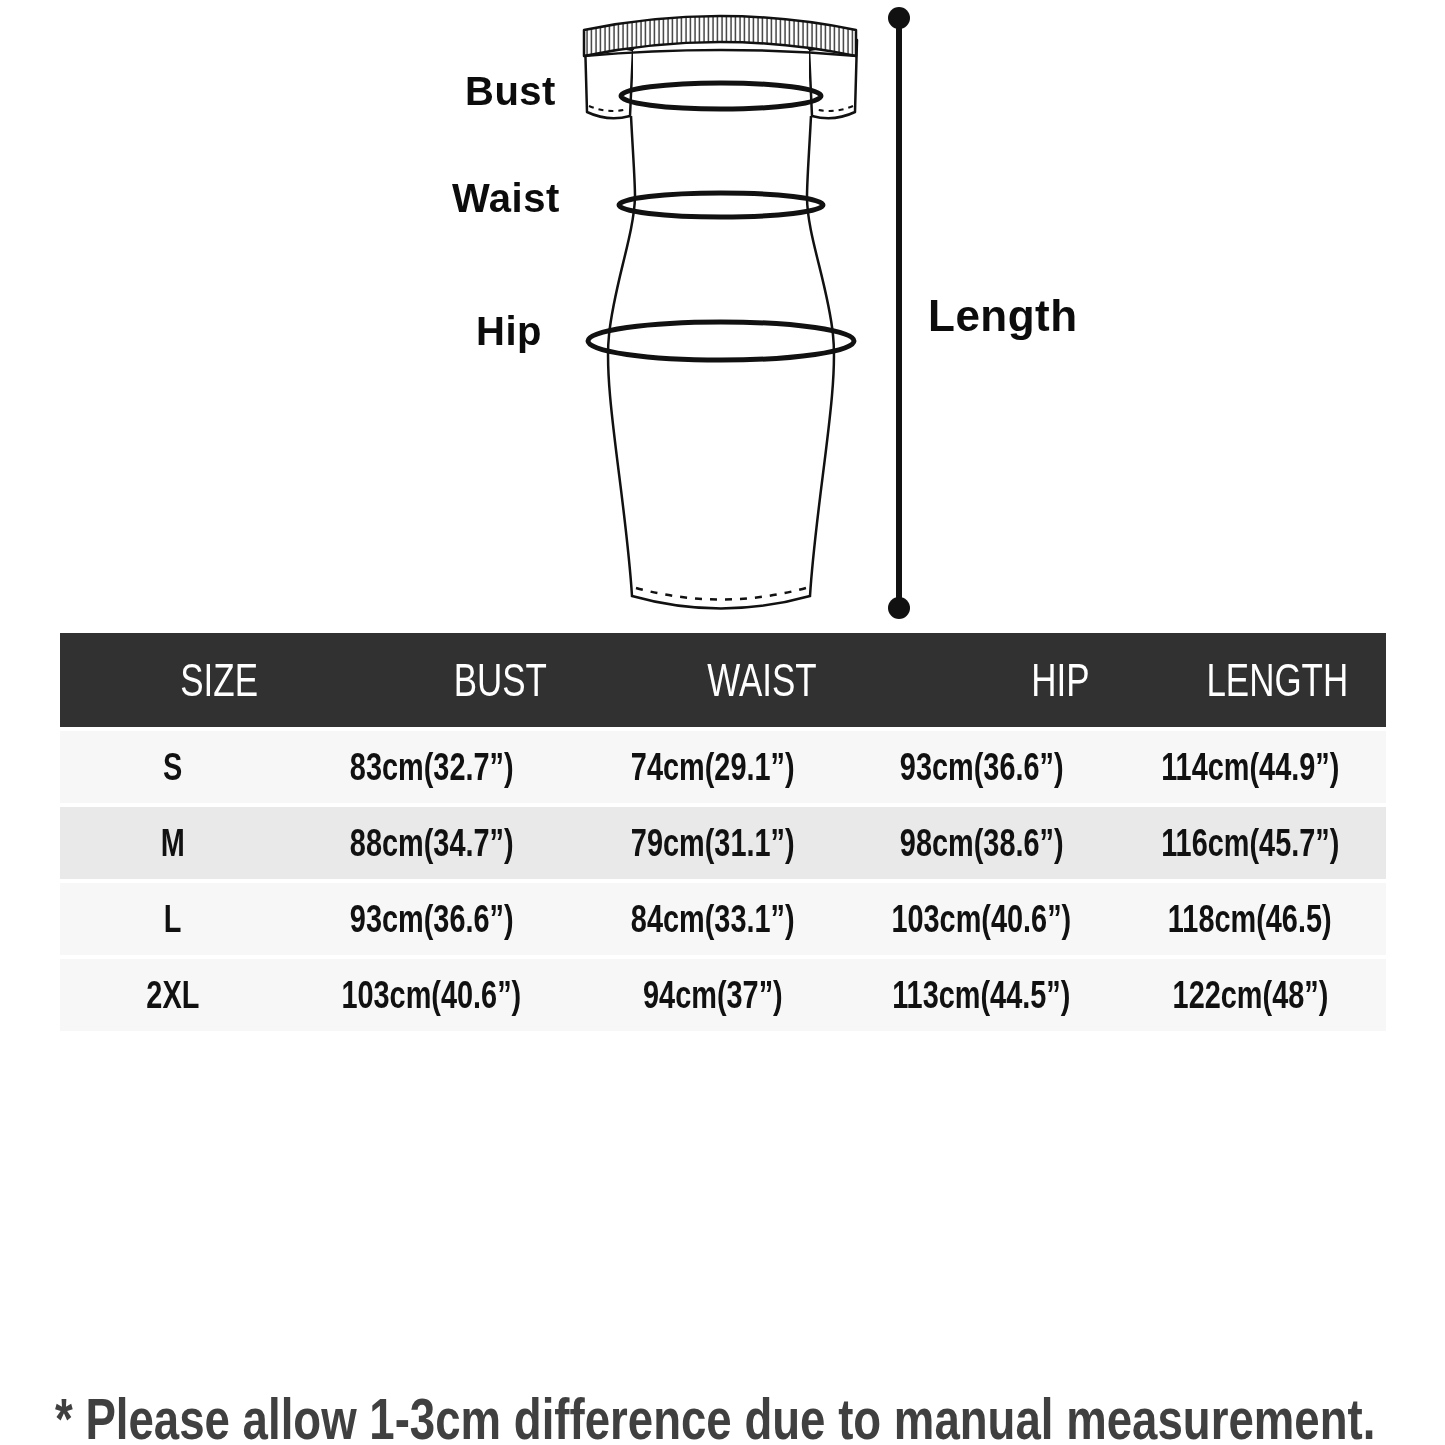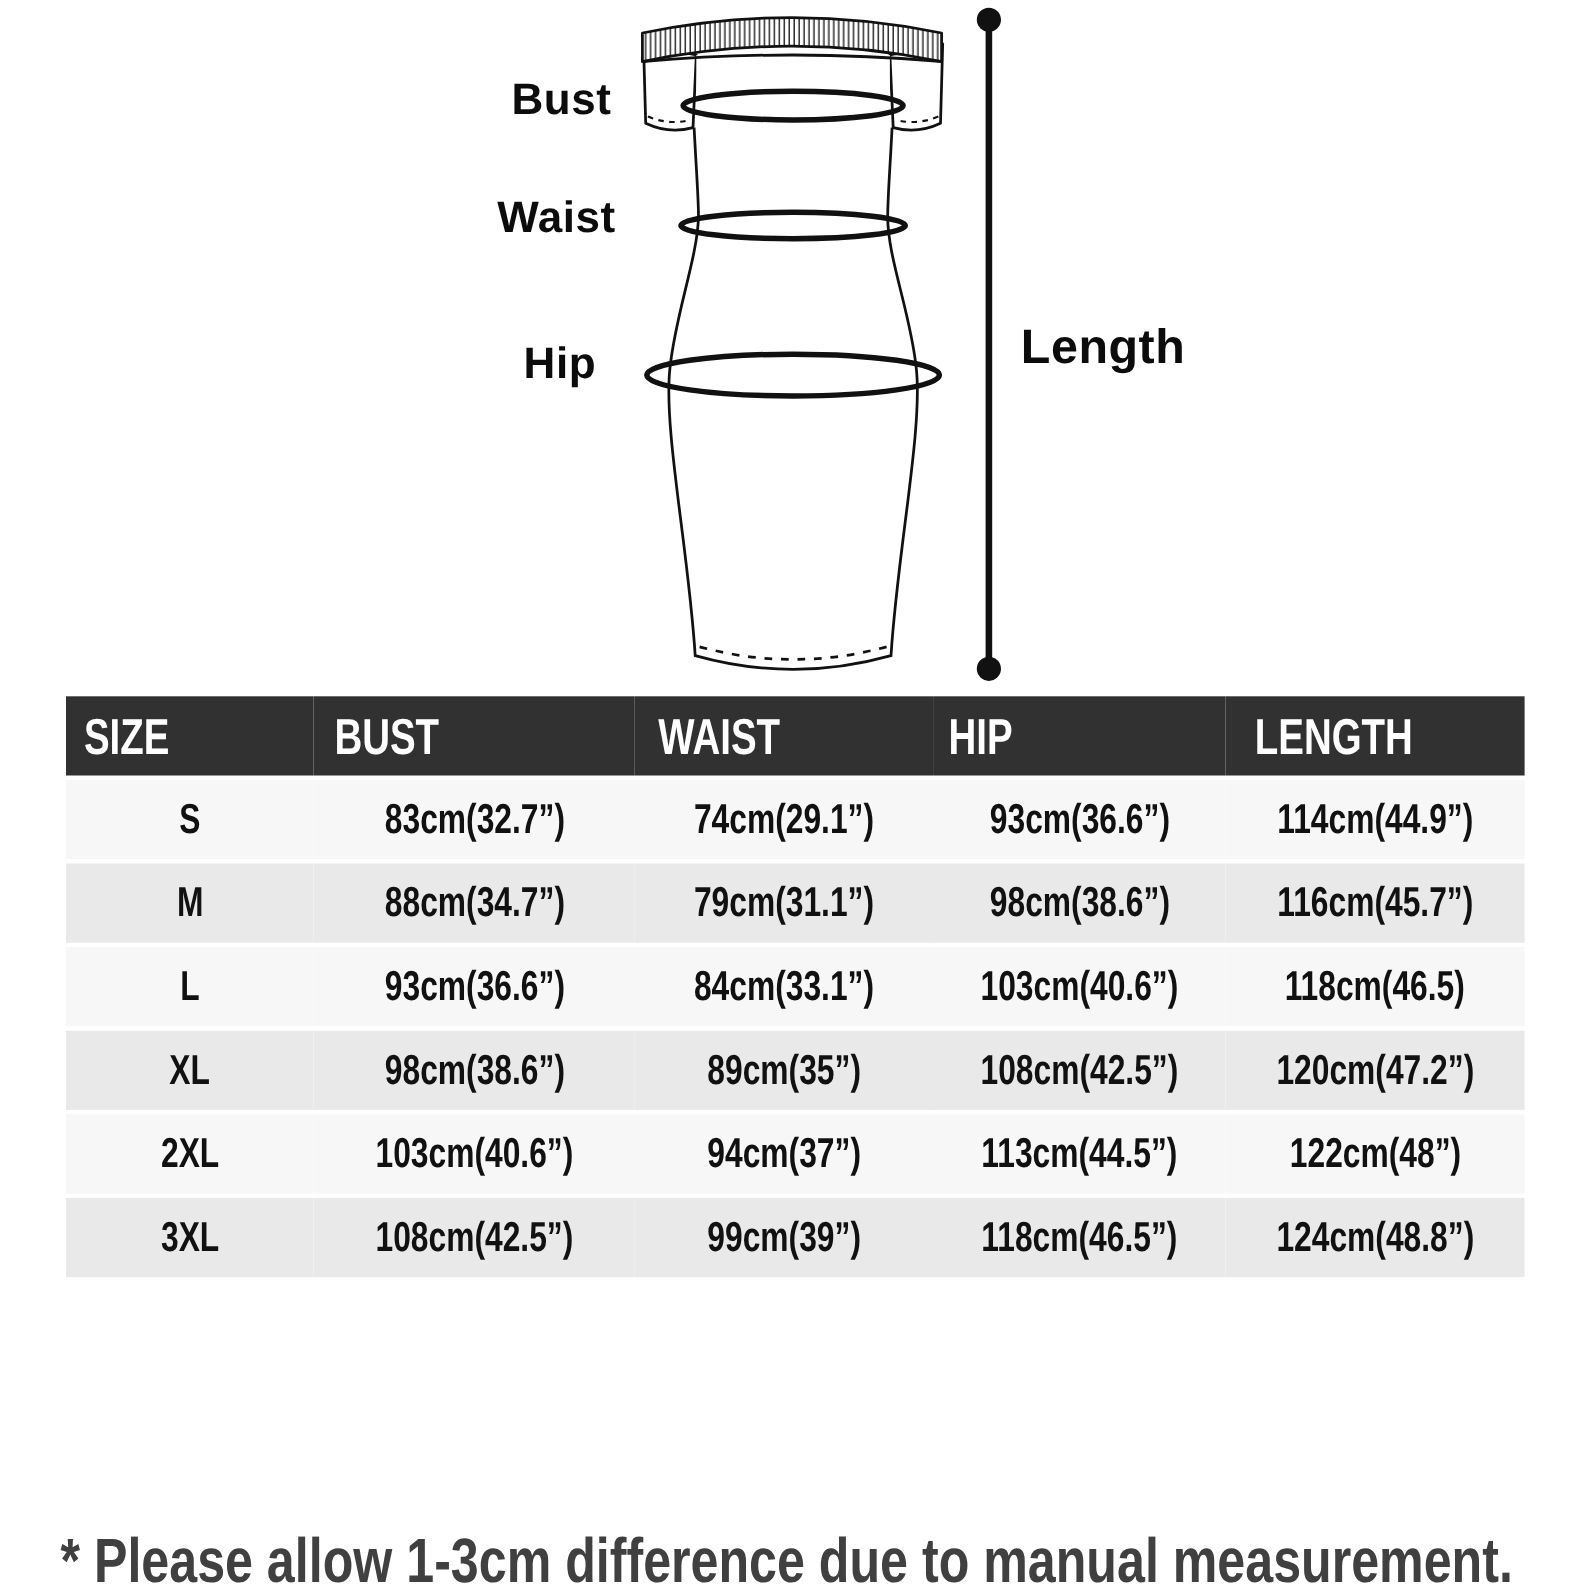--- a/index.html
+++ b/index.html
@@ -17,21 +17,21 @@
   .lbl-waist{left:452px;top:175px;}
   .lbl-hip{left:476px;top:308px;}
   .lbl-length{left:928px;top:293px;font-size:44px;}
   
   table.size{
     position:absolute;left:60px;top:629px;width:1326px;
     border-collapse:separate;border-spacing:0 4px;table-layout:fixed;
   }
   table.size th{
     background:var(--header-bg,#313131);color:var(--header-text,#fff);
-    height:64px;font-size:46px;font-weight:bold;text-align:left;padding:4px;
+    height:64px;font-size:46px;font-weight:normal;text-align:right;padding:15px;
   }
   table.size td{
     height:72px;font-size:38px;font-weight:bold;text-align:center;padding:0;
     color:var(--text,#111);
   }
   tr.light td{background:var(--row-light,#f7f7f7);}
   tr.dark td{background:var(--row-dark,#e9e9e9);}
   
   .cx{display:inline-block;transform:scaleX(.76);transform-origin:50% 50%;white-space:nowrap;}
   .note{position:absolute;left:55px;top:1386px;font-size:57px;font-weight:bold;color:#404040;}
@@ -131,40 +131,26 @@
           <td><span class="cx">98cm(38.6”)</span></td>
           <td><span class="cx">116cm(45.7”)</span></td>
         </tr>
         <tr class="light">
           <td><span class="cx">L</span></td>
           <td><span class="cx">93cm(36.6”)</span></td>
           <td><span class="cx">84cm(33.1”)</span></td>
           <td><span class="cx">103cm(40.6”)</span></td>
           <td><span class="cx">118cm(46.5)</span></td>
         </tr>
-        <tr class="dark">
-          <td><span class="cx">XL</span></td>
-          <td><span class="cx">98cm(38.6”)</span></td>
-          <td><span class="cx">89cm(35”)</span></td>
-          <td><span class="cx">108cm(42.5”)</span></td>
-          <td><span class="cx">120cm(47.2”)</span></td>
-        </tr>
         <tr class="light">
           <td><span class="cx">2XL</span></td>
           <td><span class="cx">103cm(40.6”)</span></td>
           <td><span class="cx">94cm(37”)</span></td>
           <td><span class="cx">113cm(44.5”)</span></td>
           <td><span class="cx">122cm(48”)</span></td>
-        </tr>
-        <tr class="dark">
-          <td><span class="cx">3XL</span></td>
-          <td><span class="cx">108cm(42.5”)</span></td>
-          <td><span class="cx">99cm(39”)</span></td>
-          <td><span class="cx">118cm(46.5”)</span></td>
-          <td><span class="cx">124cm(48.8”)</span></td>
         </tr>
       </tbody>
   </table>
 
   <div class="note">
     <span class="cx">* Please allow 1-3cm difference due to manual measurement.</span>
   </div>
 
 </div>
 

